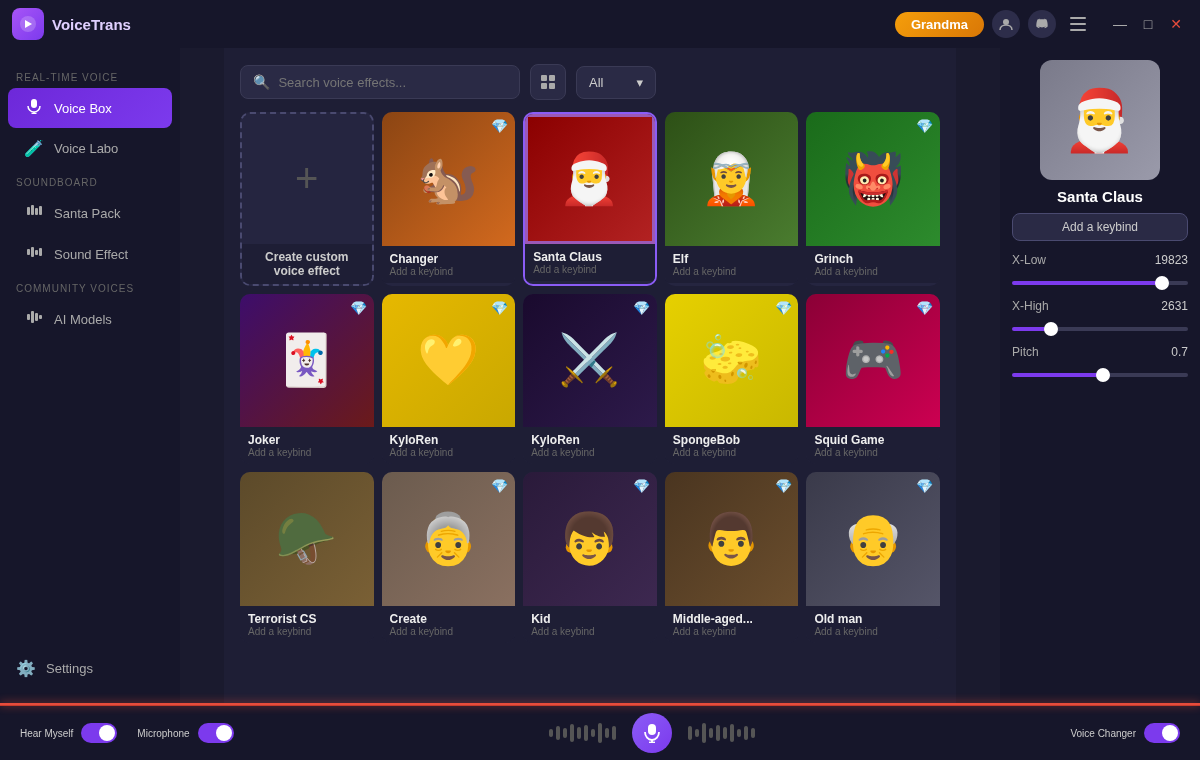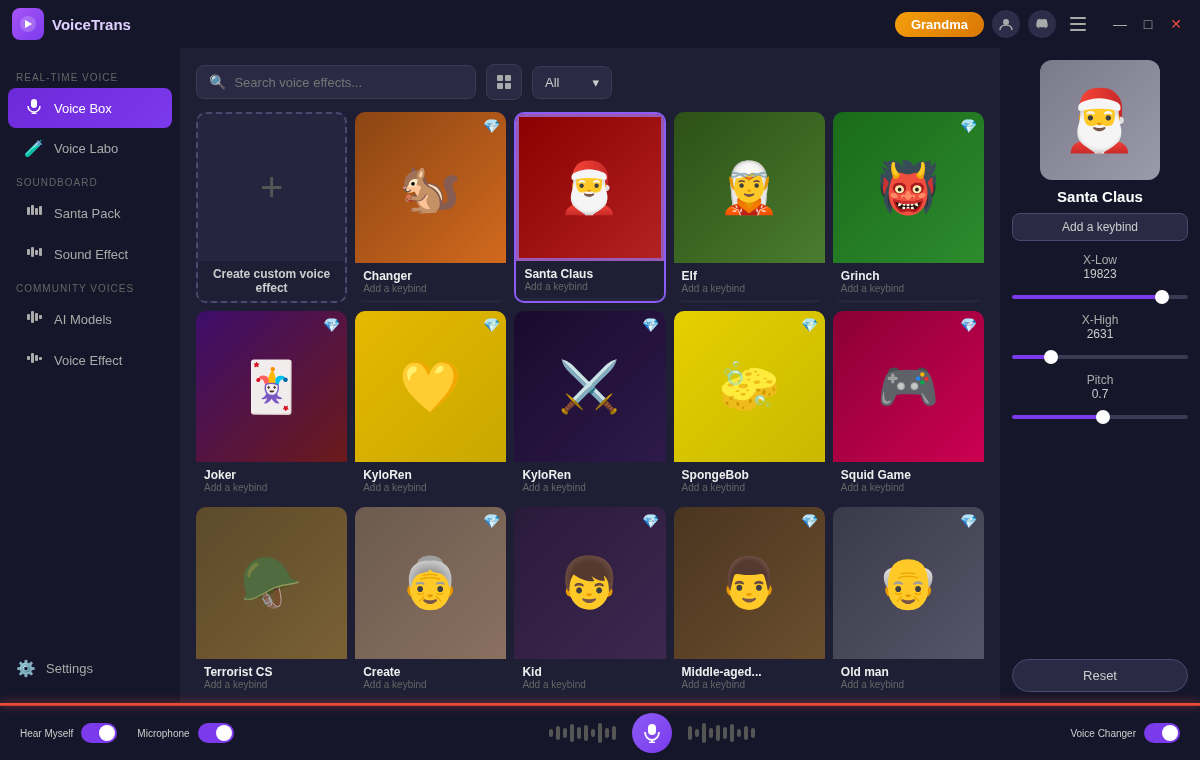--- a/index.html
+++ b/index.html
@@ -86,20 +86,21 @@
       font-size: 14px;
       display: flex;
       align-items: center;
       justify-content: center;
     }
 
     
     .main-layout {
       display: flex;
       height: calc(760px - 48px - 56px);
+      gap: 44px;
     }
 
     
     .sidebar {
       width: 180px;
       background: #16162a;
       padding: 16px 0;
       display: flex;
       flex-direction: column;
       flex-shrink: 0;
@@ -344,21 +345,20 @@
     }
     .slider-row {
       display: flex;
       flex-direction: column;
       gap: 4px;
     }
     .slider-header {
       display: flex;
       justify-content: space-between;
       align-items: center;
-      flex-direction: column;
     }
     .slider-label {
       font-size: 12px;
       color: #aaa;
     }
     .slider-value {
       font-size: 12px;
       color: #ccc;
     }
     input[type="range"] {
@@ -580,31 +580,20 @@
         <span class="sidebar-item-icon">
           <svg width="16" height="16" viewBox="0 0 16 16" fill="#aaa">
             <rect x="1" y="5" width="3" height="6" rx="1"></rect>
             <rect x="5" y="2" width="3" height="12" rx="1"></rect>
             <rect x="9" y="4" width="3" height="8" rx="1"></rect>
             <rect x="13" y="6" width="3" height="4" rx="1"></rect>
           </svg>
         </span>
         <span>AI Models</span>
       </div>
-      <div class="sidebar-item">
-        <span class="sidebar-item-icon">
-          <svg width="16" height="16" viewBox="0 0 16 16" fill="#aaa">
-            <rect x="1" y="6" width="3" height="4" rx="1"></rect>
-            <rect x="5" y="3" width="3" height="10" rx="1"></rect>
-            <rect x="9" y="5" width="3" height="6" rx="1"></rect>
-            <rect x="13" y="7" width="3" height="3" rx="1"></rect>
-          </svg>
-        </span>
-        <span>Voice Effect</span>
-      </div>
     </div>
     <div class="sidebar-spacer"></div>
     <div class="sidebar-settings">
       <span class="sidebar-item-icon">⚙️</span>
       <span>Settings</span>
     </div>
   </div>
 
   <div class="content">
 
@@ -826,21 +815,20 @@
         <div class="slider-header">
           <span class="slider-label">Pitch</span>
           <span class="slider-value">0.7</span>
         </div>
         <div style="position:relative;">
           <input type="range" min="0" max="100" value="52" style="background: linear-gradient(to right, rgb(124, 58, 237) 52%, rgb(58, 58, 85) 52%);">
         </div>
       </div>
     </div>
 
-    <button class="reset-btn">Reset</button>
   </div>
 </div>
 
 <div class="bottom-bar">
   <div class="toggle-group">
     <span class="toggle-label">Hear Myself</span>
     <div class="toggle"></div>
   </div>
   <div class="toggle-group">
     <span class="toggle-label">Microphone</span>

